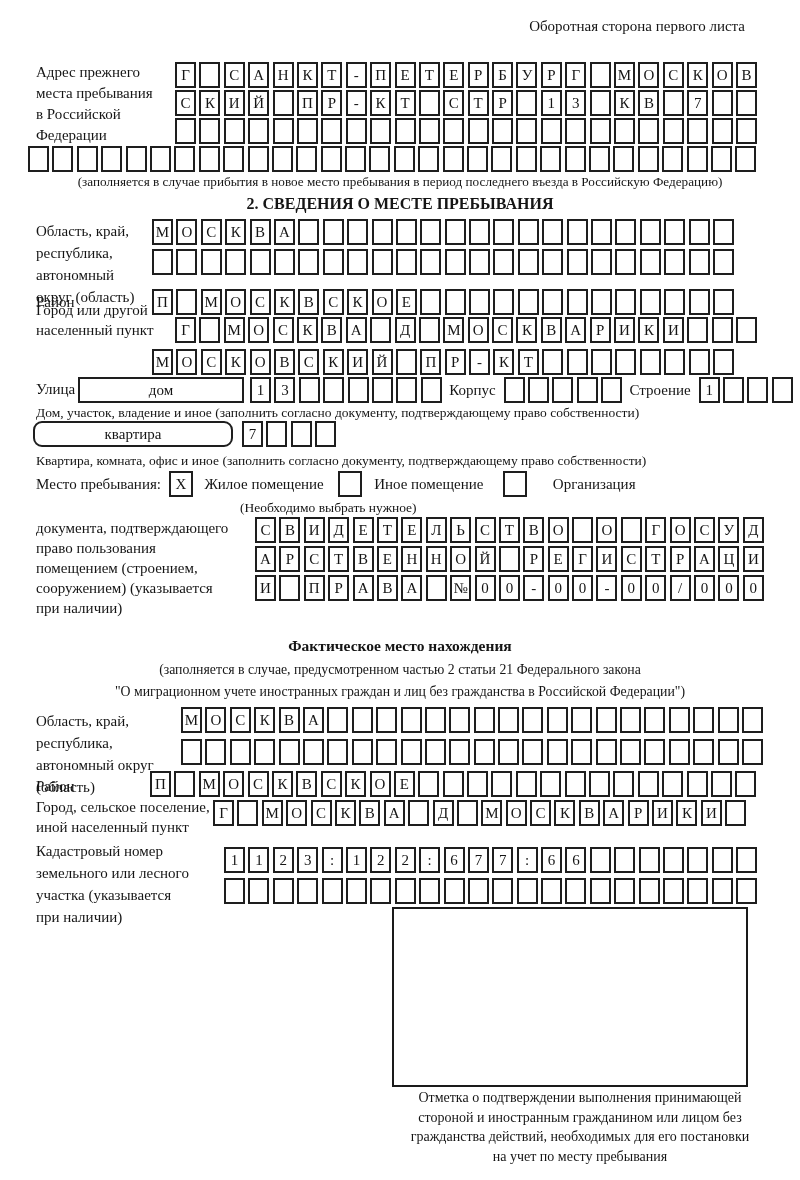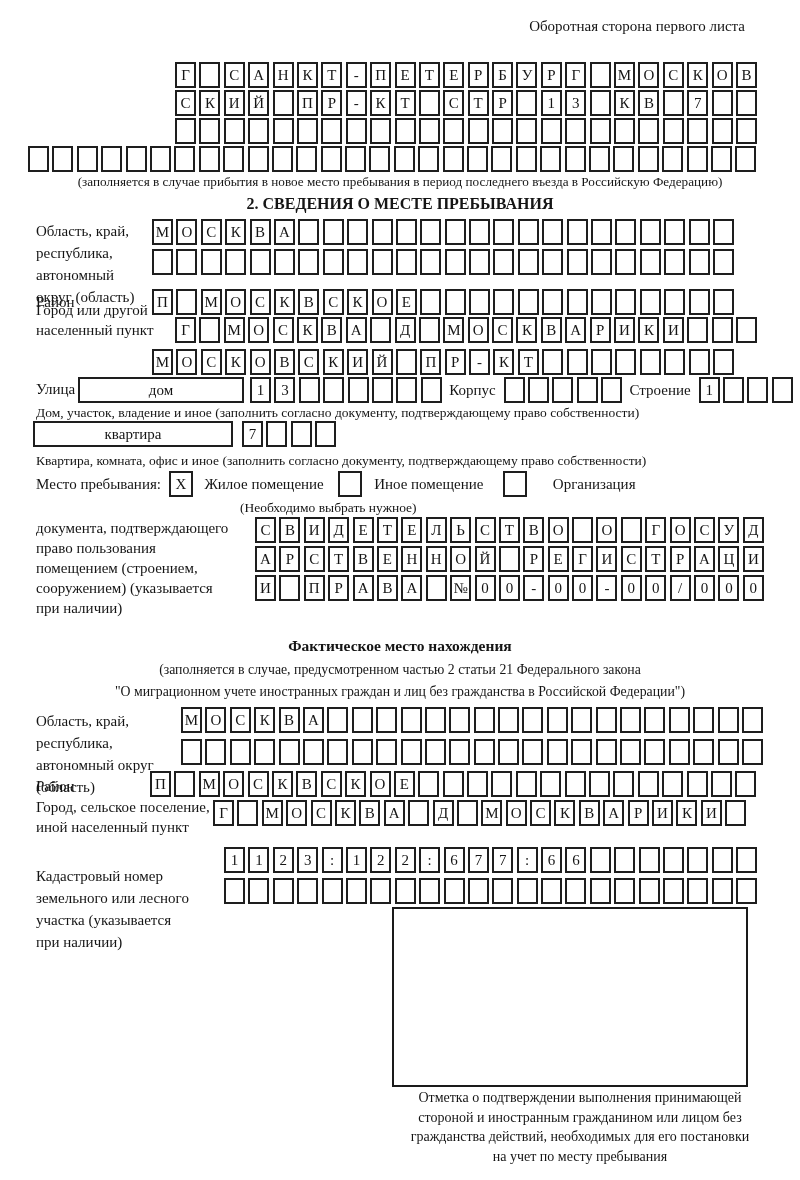--- a/index.html
+++ b/index.html
@@ -29,20 +29,26 @@
   .stay-lbl{display:inline-block;font-size:15px;line-height:26px;vertical-align:top;}
   .stamp-box{position:absolute;border:2.5px solid #1a1a1a;background:#fff;}
 </style>
 </head>
 <body>
 
 <div class="page">
 
   <div class="abs" style="top:18px;right:55px;font-size:15px;">Оборотная сторона первого листа</div>
 
+  <div class="lbl" style="left:36px;top:62px;">
+    <div>Адрес прежнего</div>
+    <div>места пребывания</div>
+    <div>в Российской</div>
+    <div>Федерации</div>
+  </div>
   <div class="row" style="left:175px;top:62px;"><span class="cell">Г</span><span class="cell"></span><span class="cell">С</span><span class="cell">А</span><span class="cell">Н</span><span class="cell">К</span><span class="cell">Т</span><span class="cell">-</span><span class="cell">П</span><span class="cell">Е</span><span class="cell">Т</span><span class="cell">Е</span><span class="cell">Р</span><span class="cell">Б</span><span class="cell">У</span><span class="cell">Р</span><span class="cell">Г</span><span class="cell"></span><span class="cell">М</span><span class="cell">О</span><span class="cell">С</span><span class="cell">К</span><span class="cell">О</span><span class="cell">В</span></div>
   <div class="row" style="left:175px;top:90px;"><span class="cell">С</span><span class="cell">К</span><span class="cell">И</span><span class="cell">Й</span><span class="cell"></span><span class="cell">П</span><span class="cell">Р</span><span class="cell">-</span><span class="cell">К</span><span class="cell">Т</span><span class="cell"></span><span class="cell">С</span><span class="cell">Т</span><span class="cell">Р</span><span class="cell"></span><span class="cell">1</span><span class="cell">3</span><span class="cell"></span><span class="cell">К</span><span class="cell">В</span><span class="cell"></span><span class="cell">7</span><span class="cell"></span><span class="cell"></span></div>
   <div class="row" style="left:175px;top:118px;"><span class="cell"></span><span class="cell"></span><span class="cell"></span><span class="cell"></span><span class="cell"></span><span class="cell"></span><span class="cell"></span><span class="cell"></span><span class="cell"></span><span class="cell"></span><span class="cell"></span><span class="cell"></span><span class="cell"></span><span class="cell"></span><span class="cell"></span><span class="cell"></span><span class="cell"></span><span class="cell"></span><span class="cell"></span><span class="cell"></span><span class="cell"></span><span class="cell"></span><span class="cell"></span><span class="cell"></span></div>
   <div class="row" style="left:28px;top:146px;"><span class="cell"></span><span class="cell"></span><span class="cell"></span><span class="cell"></span><span class="cell"></span><span class="cell"></span><span class="cell"></span><span class="cell"></span><span class="cell"></span><span class="cell"></span><span class="cell"></span><span class="cell"></span><span class="cell"></span><span class="cell"></span><span class="cell"></span><span class="cell"></span><span class="cell"></span><span class="cell"></span><span class="cell"></span><span class="cell"></span><span class="cell"></span><span class="cell"></span><span class="cell"></span><span class="cell"></span><span class="cell"></span><span class="cell"></span><span class="cell"></span><span class="cell"></span><span class="cell"></span><span class="cell"></span></div>
   <div class="note center" style="top:173px;">(заполняется в случае прибытия в новое место пребывания в период последнего въезда в Российскую Федерацию)</div>
 
   <div class="sect-title center" style="top:195px;">2. СВЕДЕНИЯ О МЕСТЕ ПРЕБЫВАНИЯ</div>
 
   <div class="lbl" style="left:36px;top:220px;line-height:22px;">
     <div>Область, край,</div>
@@ -64,21 +70,21 @@
 
   <div class="lbl" style="left:36px;top:352px;margin-top:27px;">Улица</div>
   <div class="row" style="left:152px;top:349px;"><span class="cell">М</span><span class="cell">О</span><span class="cell">С</span><span class="cell">К</span><span class="cell">О</span><span class="cell">В</span><span class="cell">С</span><span class="cell">К</span><span class="cell">И</span><span class="cell">Й</span><span class="cell"></span><span class="cell">П</span><span class="cell">Р</span><span class="cell">-</span><span class="cell">К</span><span class="cell">Т</span><span class="cell"></span><span class="cell"></span><span class="cell"></span><span class="cell"></span><span class="cell"></span><span class="cell"></span><span class="cell"></span><span class="cell"></span></div>
 
   <div class="row" style="left:33px;top:377px;padding-left:45px;">
     <span class="widebox" style="width:166px;">дом</span><span style="display:inline-block;width:6px;"></span><span><span class="cell">1</span><span class="cell">3</span><span class="cell"></span><span class="cell"></span><span class="cell"></span><span class="cell"></span><span class="cell"></span><span class="cell"></span></span><span class="inlbl" style="padding:0 8px 0 4px;">Корпус</span><span><span class="cell"></span><span class="cell"></span><span class="cell"></span><span class="cell"></span><span class="cell"></span></span><span class="inlbl" style="padding:0 8px 0 4px;">Строение</span><span><span class="cell">1</span><span class="cell"></span><span class="cell"></span><span class="cell"></span></span>
   </div>
   <div class="note" style="left:36px;top:404px;font-size:13.5px;">Дом, участок, владение и иное (заполнить согласно документу, подтверждающему право собственности)</div>
 
   <div class="row" style="left:33px;top:421px;">
-    <span class="widebox" style="width:200px;">квартира</span><span style="display:inline-block;width:9px;"></span><span><span class="cell">7</span><span class="cell"></span><span class="cell"></span><span class="cell"></span></span>
+    <span class="widebox" style="width:200px;border-radius:9px;">квартира</span><span style="display:inline-block;width:9px;"></span><span><span class="cell">7</span><span class="cell"></span><span class="cell"></span><span class="cell"></span></span>
   </div>
   <div class="note" style="left:36px;top:452px;font-size:13.5px;">Квартира, комната, офис и иное (заполнить согласно документу, подтверждающему право собственности)</div>
 
   <div class="row" style="left:36px;top:471px;">
     <span class="stay-lbl">Место пребывания:</span><span class="cell checkbox" style="margin-left:8px;">X</span><span class="stay-lbl" style="margin-left:8px;">Жилое помещение</span><span class="cell checkbox" style="margin-left:14px;"></span><span class="stay-lbl" style="margin-left:9px;">Иное помещение</span><span class="cell checkbox" style="margin-left:20px;"></span><span class="stay-lbl" style="margin-left:22px;">Организация</span>
   </div>
   <div class="note" style="left:240px;top:499px;font-size:13.5px;">(Необходимо выбрать нужное)</div>
 
   <div class="lbl" style="left:36px;top:518px;line-height:20px;">
     <div>документа, подтверждающего</div>
@@ -106,21 +112,21 @@
 
   <div class="lbl" style="left:36px;top:776px;">Район</div>
   <div class="row" style="left:150px;top:771px;"><span class="cell">П</span><span class="cell"></span><span class="cell">М</span><span class="cell">О</span><span class="cell">С</span><span class="cell">К</span><span class="cell">В</span><span class="cell">С</span><span class="cell">К</span><span class="cell">О</span><span class="cell">Е</span><span class="cell"></span><span class="cell"></span><span class="cell"></span><span class="cell"></span><span class="cell"></span><span class="cell"></span><span class="cell"></span><span class="cell"></span><span class="cell"></span><span class="cell"></span><span class="cell"></span><span class="cell"></span><span class="cell"></span><span class="cell"></span></div>
 
   <div class="lbl" style="left:36px;top:797px;line-height:20px;">
     <div>Город, сельское поселение,</div>
     <div>иной населенный пункт</div>
   </div>
   <div class="row" style="left:213px;top:800px;"><span class="cell">Г</span><span class="cell"></span><span class="cell">М</span><span class="cell">О</span><span class="cell">С</span><span class="cell">К</span><span class="cell">В</span><span class="cell">А</span><span class="cell"></span><span class="cell">Д</span><span class="cell"></span><span class="cell">М</span><span class="cell">О</span><span class="cell">С</span><span class="cell">К</span><span class="cell">В</span><span class="cell">А</span><span class="cell">Р</span><span class="cell">И</span><span class="cell">К</span><span class="cell">И</span><span class="cell"></span></div>
 
-  <div class="lbl" style="left:36px;top:865px;line-height:22px;">
+  <div class="lbl" style="left:36px;top:840px;line-height:22px;">
     <div>Кадастровый номер</div>
     <div>земельного или лесного</div>
     <div>участка (указывается</div>
     <div>при наличии)</div>
   </div>
   <div class="row" style="left:224px;top:847px;"><span class="cell">1</span><span class="cell">1</span><span class="cell">2</span><span class="cell">3</span><span class="cell">:</span><span class="cell">1</span><span class="cell">2</span><span class="cell">2</span><span class="cell">:</span><span class="cell">6</span><span class="cell">7</span><span class="cell">7</span><span class="cell">:</span><span class="cell">6</span><span class="cell">6</span><span class="cell"></span><span class="cell"></span><span class="cell"></span><span class="cell"></span><span class="cell"></span><span class="cell"></span><span class="cell"></span></div>
   <div class="row" style="left:224px;top:878px;"><span class="cell"></span><span class="cell"></span><span class="cell"></span><span class="cell"></span><span class="cell"></span><span class="cell"></span><span class="cell"></span><span class="cell"></span><span class="cell"></span><span class="cell"></span><span class="cell"></span><span class="cell"></span><span class="cell"></span><span class="cell"></span><span class="cell"></span><span class="cell"></span><span class="cell"></span><span class="cell"></span><span class="cell"></span><span class="cell"></span><span class="cell"></span><span class="cell"></span></div>
 
   <div class="stamp-box" style="left:392px;top:907px;width:352px;height:176px;"></div>
   <div class="abs" style="left:375px;top:1088px;width:410px;text-align:center;font-size:14px;line-height:19.5px;">

